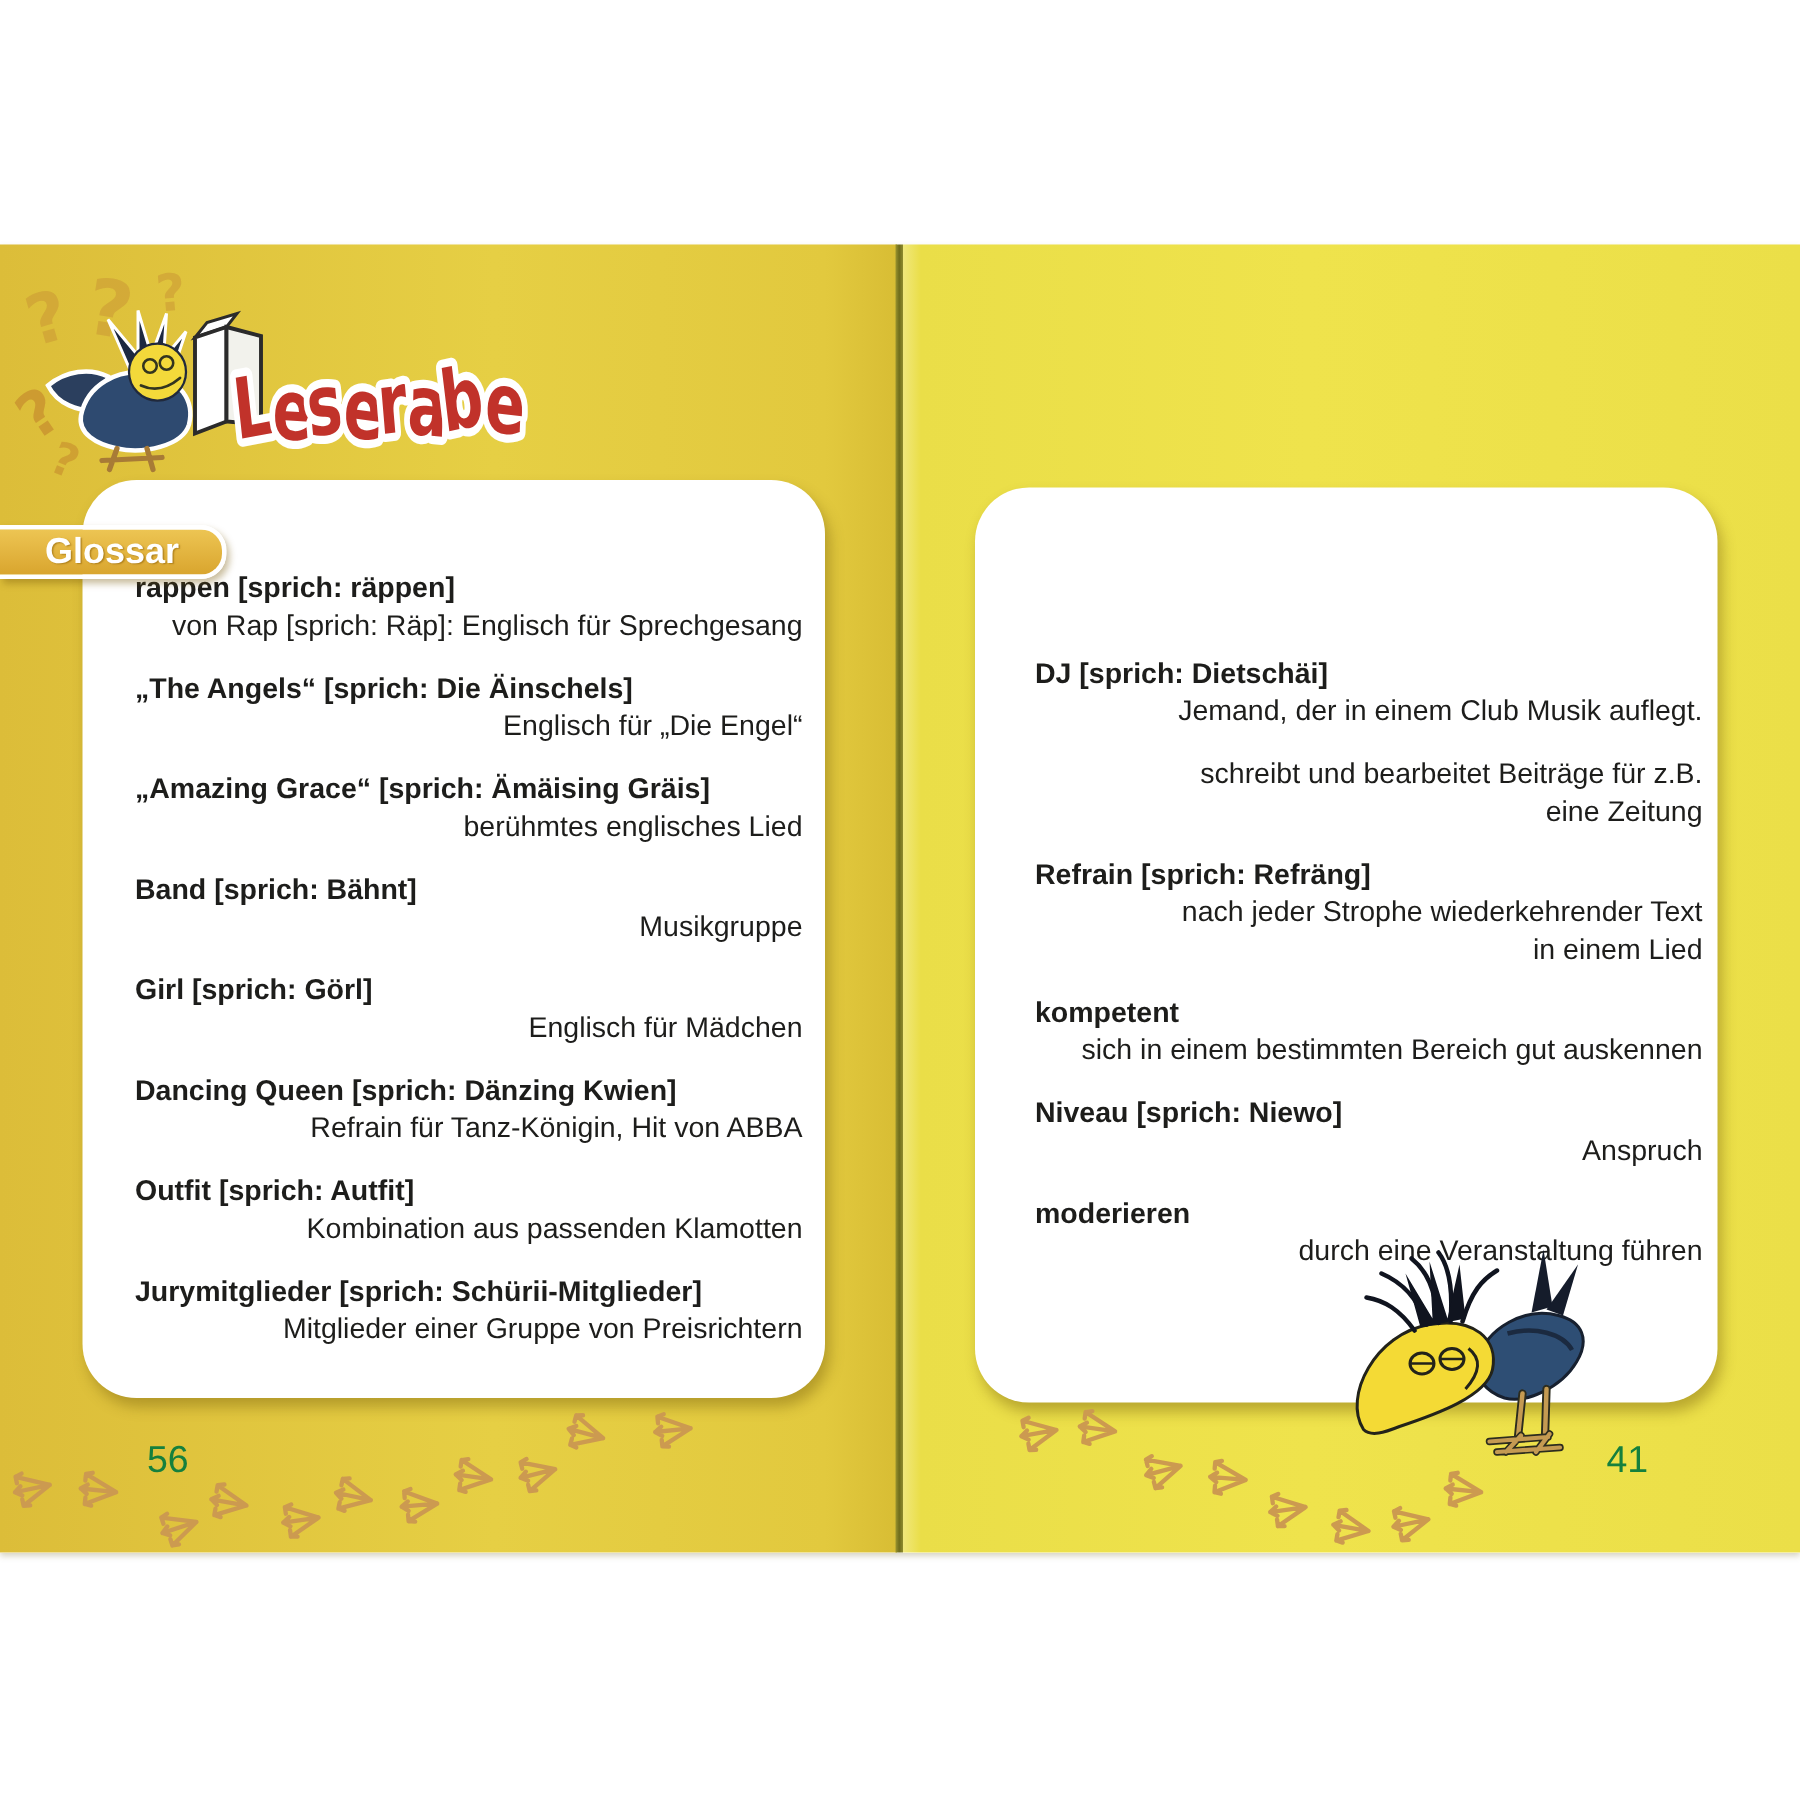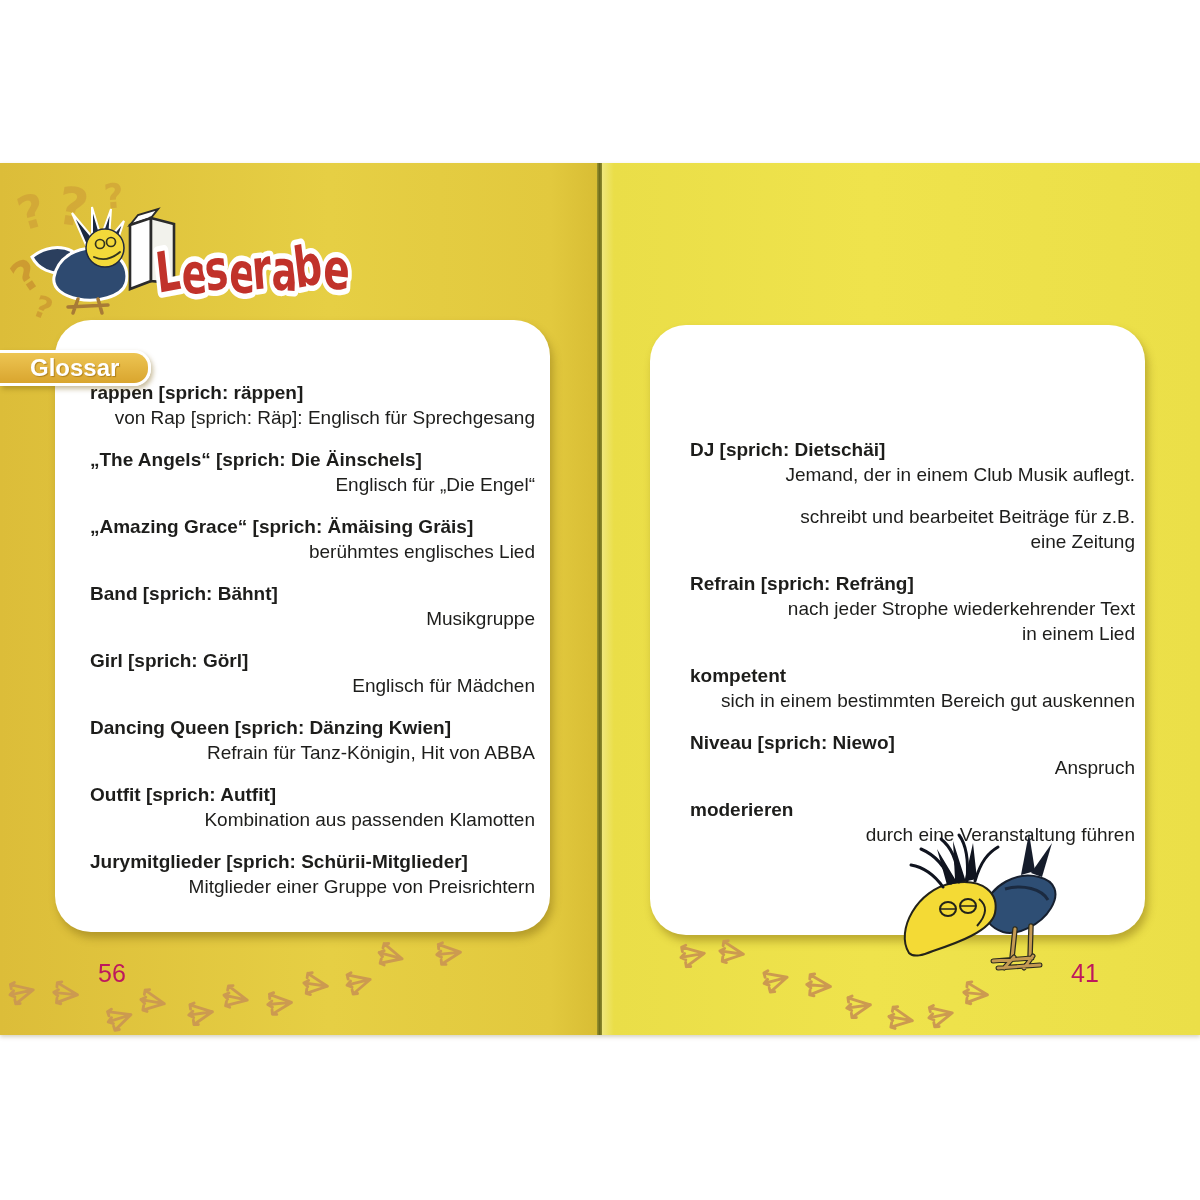--- a/index.html
+++ b/index.html
@@ -65,21 +65,21 @@
     position:absolute; display:flex; flex-direction:column; gap:17px;
     color:#1d1d1b; font-size:19px; line-height:25px;
   }
   .entries-left  { left:35px; top:60px; width:445px; }
   .entries-right { left:40px; top:72px; width:445px;margin-top:40px; }
   .entry .term { font-weight:bold; }
   .entry .def  { white-space:pre-line;text-align:right; }
 
   
   .page-num {
-    position:absolute; color:#be185d; font-size:25px; line-height:26px;
+    position:absolute; color:#15803d; font-size:25px; line-height:26px;
   }
   .page-num-left  { left:98px;   top:797px; }
   .page-num-right { left:1071px; top:797px; }
 
   
   .fp { position:absolute; overflow:visible; }
 
   
   .raven-bent { position:absolute; left:893px; top:666px; z-index:6; }
 </style>

